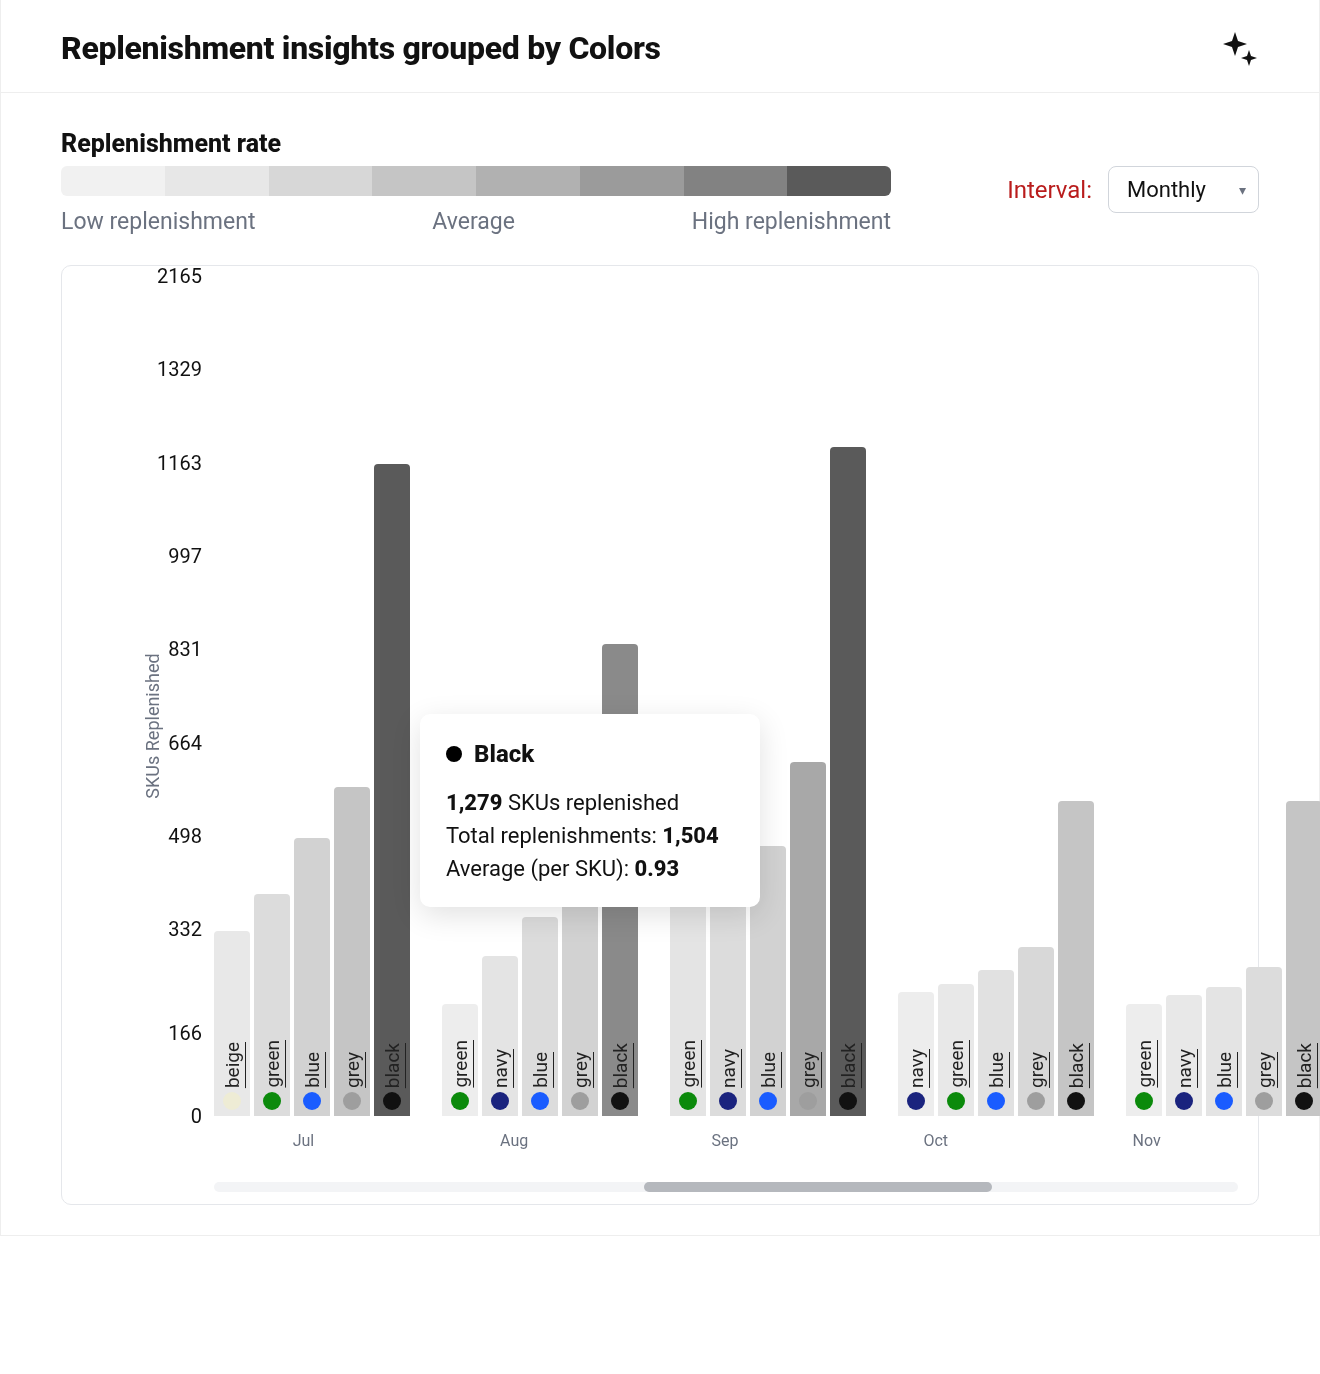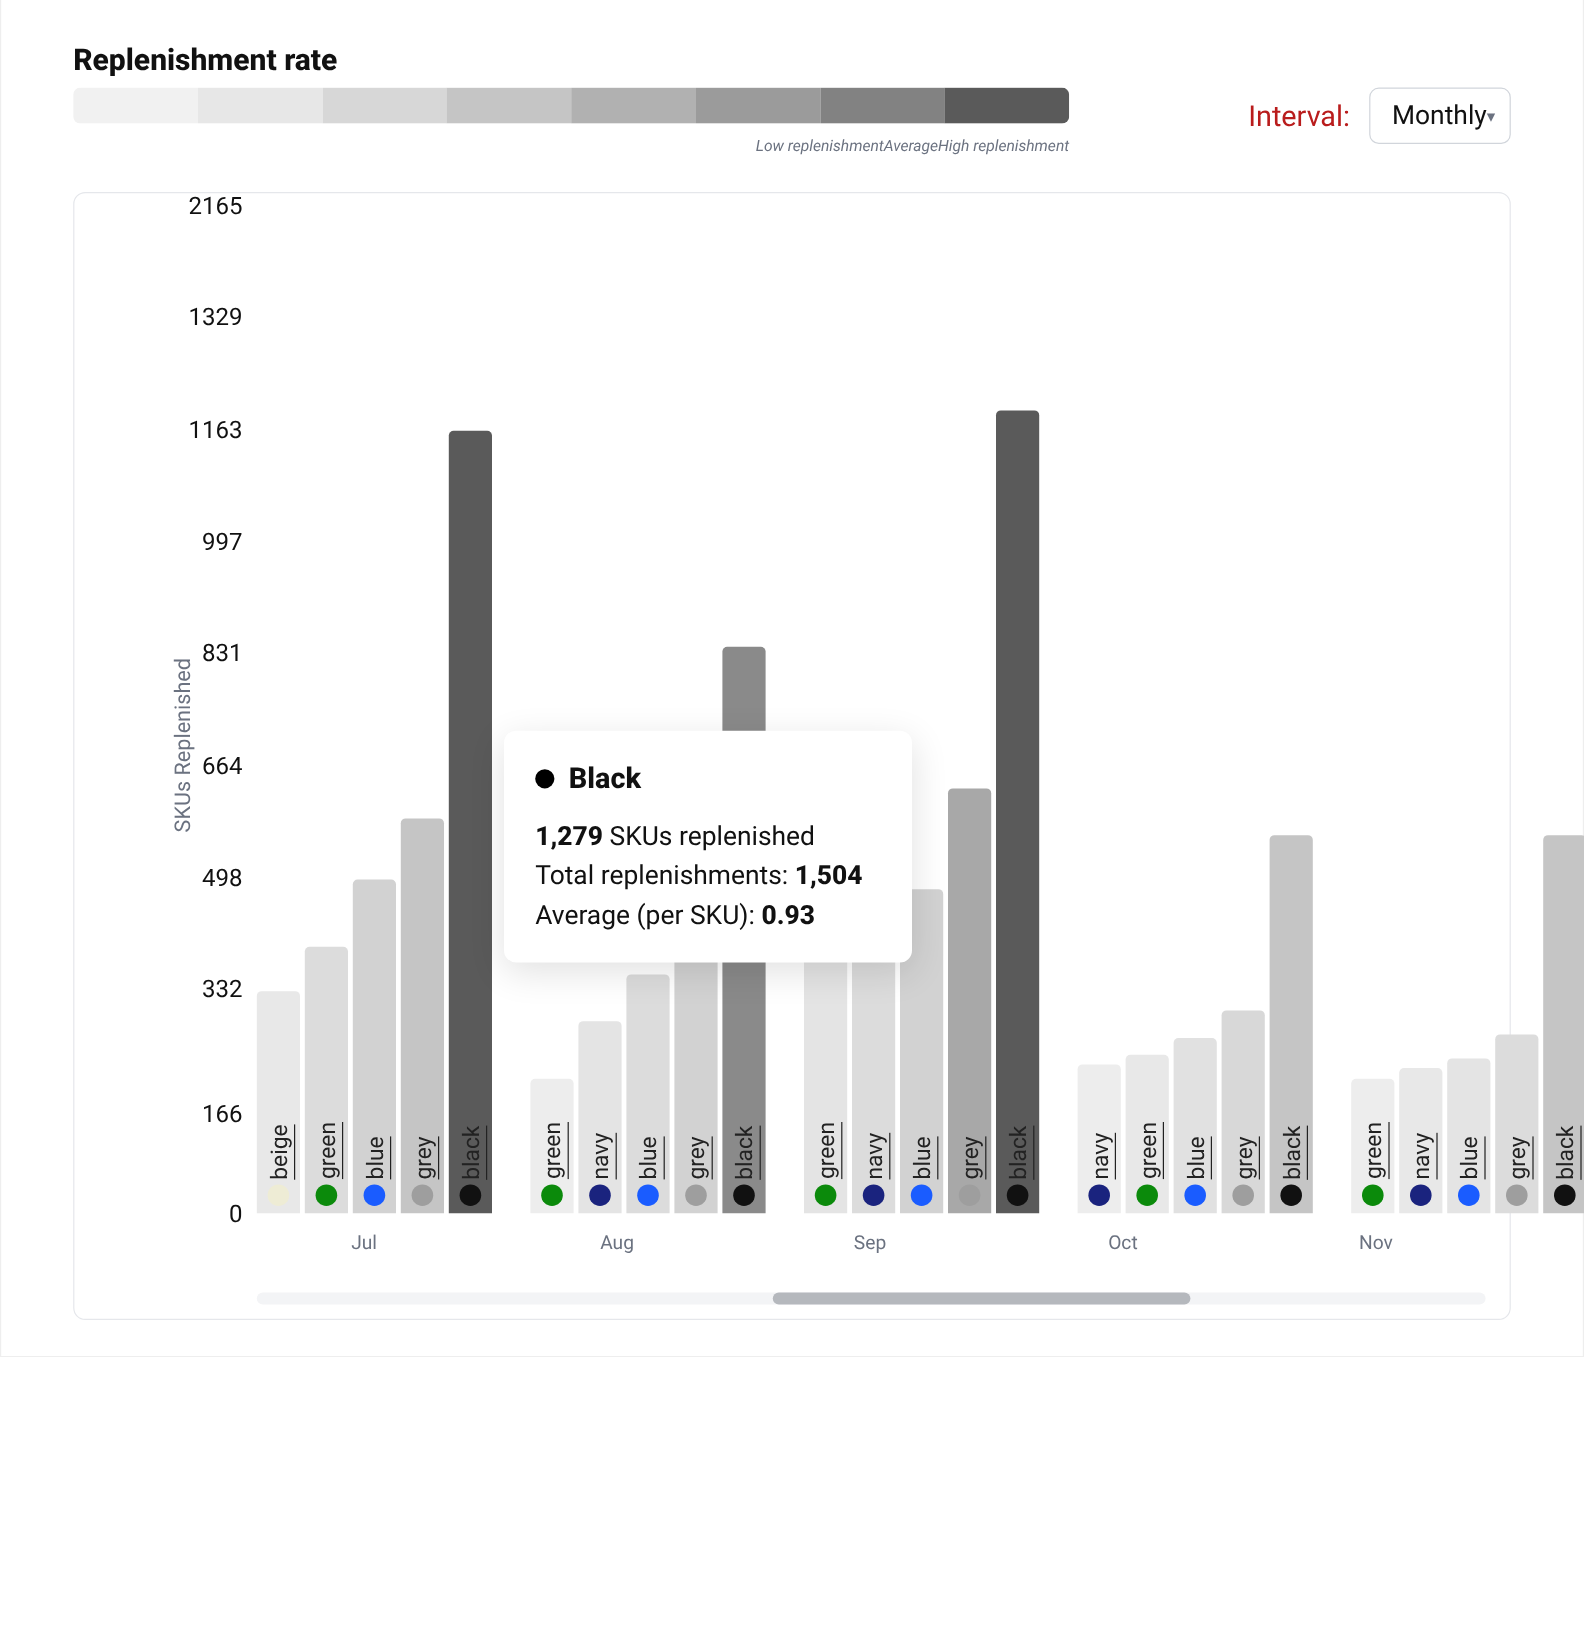--- a/index.html
+++ b/index.html
@@ -50,38 +50,37 @@
   .gradient {
     display: flex;
     width: 830px;
     height: 30px;
     border-radius: 6px;
     overflow: hidden;
   }
   .gradient div { flex: 1; }
   .gradient-labels {
     display: flex;
-    justify-content: flex-end;
-    font-size: 13px;
+    justify-content: space-between;
+    font-size: 23px;
     color: #6b7280;
     margin-top: 12px;
     width: 830px;
-    font-style: italic;
   }
   .interval {
     display: flex;
     align-items: center;
     gap: 16px;
     font-size: 24px;
   }
   .interval-label { color: #b91c1c; }
   .select {
     border: 1px solid #d1d5db;
     border-radius: 8px;
-    padding: 10px 19px 10px 18px;
+    padding: 10px 52px 10px 18px;
     font-size: 22px;
     position: relative;
     background: #fff;
     cursor: pointer;
   }
   .select .chev {
     position: absolute;
     right: 12px;
     top: 50%;
     transform: translateY(-50%);
@@ -214,20 +213,29 @@
     height: 10px;
     background: #b5b8bd;
     border-radius: 6px;
   }
 </style>
 </head>
 <body>
 
 <div class="card">
 
+  <div class="card-header">
+    <h1>Replenishment insights grouped by Colors</h1>
+    <span class="spark-icon">
+      <svg viewBox="0 0 40 40" fill="none" stroke="#111" stroke-width="2.5" stroke-linejoin="round">
+        <path d="M16 4 L19 13 L28 16 L19 19 L16 28 L13 19 L4 16 L13 13 Z" fill="#111" stroke="none"></path>
+        <path d="M30 22 L32 28 L38 30 L32 32 L30 38 L28 32 L22 30 L28 28 Z" fill="#111" stroke="none"></path>
+      </svg>
+    </span>
+  </div>
 
   <div class="section">
     <h2 class="sub-title">Replenishment rate</h2>
 
     <div class="legend-row">
       <div class="gradient-wrap">
         <div class="gradient" id="gradient">
             <div style="background: rgb(241, 241, 241);"></div>
             <div style="background: rgb(231, 231, 231);"></div>
             <div style="background: rgb(215, 215, 215);"></div>

